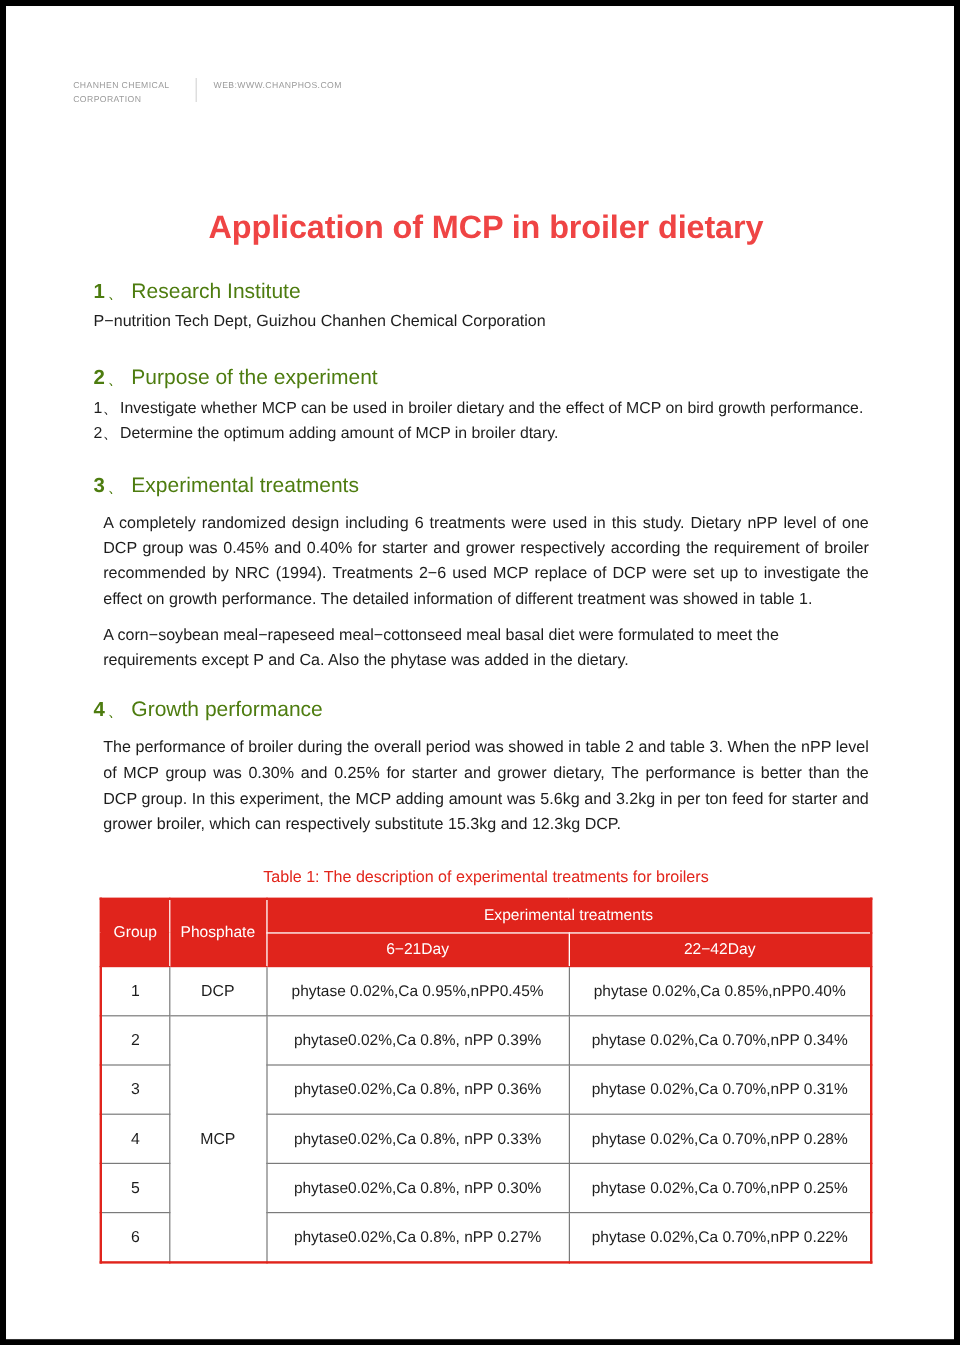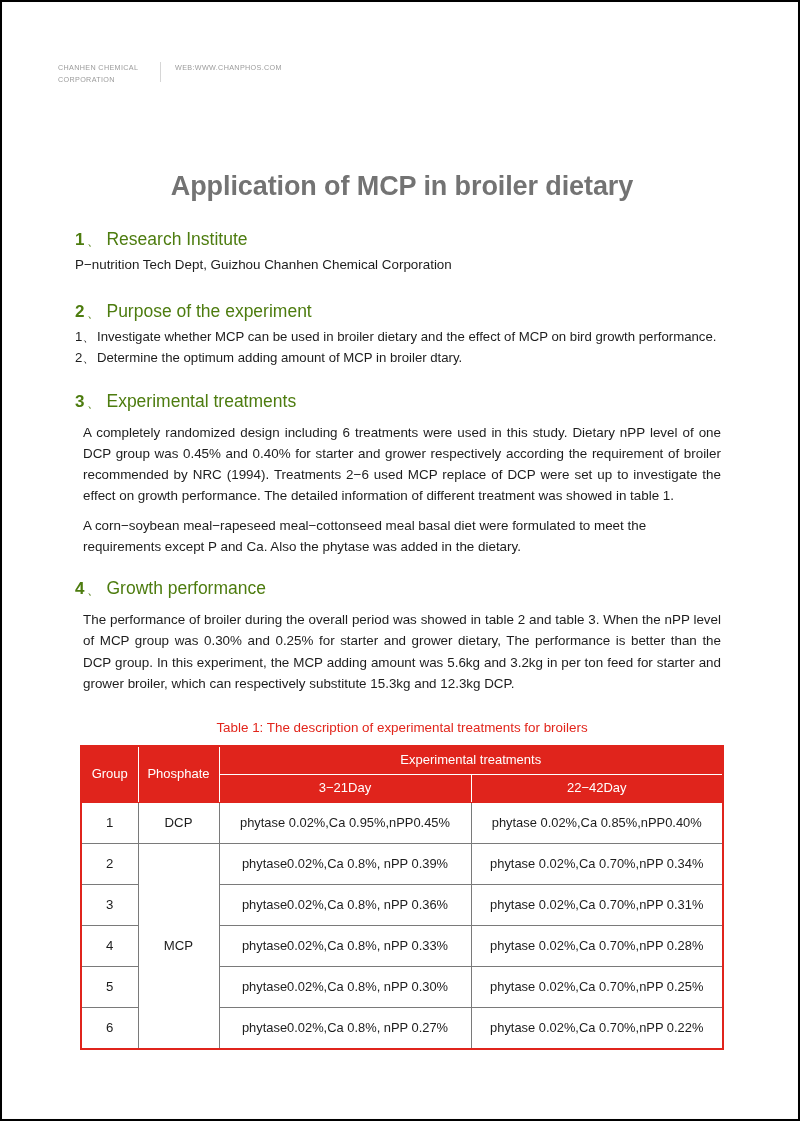--- a/index.html
+++ b/index.html
@@ -14,21 +14,21 @@
     color: #1a1a1a;
     overflow: hidden;
   }
 
   .page {
     position: relative;
     width: 800px;
     height: 1121px;
     background: #ffffff;
     box-sizing: border-box;
-    border: 2px solid #000000;
+    border: 5px solid #000000;
     box-shadow: inset 0 0 0 1px #fcfcfc;
   }
 
   
   .letterhead {
     position: absolute;
     left: 56px;
     top: 60px;
     display: flex;
     align-items: flex-start;
@@ -58,21 +58,21 @@
   .content {
     position: absolute;
     left: 73px;
     top: 168px;
     width: 654px;
   }
 
   .doc-title {
     font-size: 27px;
     font-weight: bold;
-    color: #737373;
+    color: #ef4444;
     text-align: center;
     letter-spacing: -0.1px;
     margin: 0 0 26px 0;
     line-height: 1.2;
   }
 
   .section-head {
     color: #4d7c0f;
     font-size: 17.5px;
     font-weight: normal;
@@ -264,21 +264,21 @@
         <col class="col-a">
         <col class="col-b">
       </colgroup>
       <thead>
         <tr class="r1">
           <th class="grp" rowspan="2">Group</th>
           <th class="pho" rowspan="2">Phosphate</th>
           <th class="exp" colspan="2">Experimental treatments</th>
         </tr>
         <tr class="r2">
-          <th>3−21Day</th>
+          <th>6−21Day</th>
           <th>22−42Day</th>
         </tr>
       </thead>
       <tbody>
         <tr>
           <td class="grp-cell">1</td>
           <td class="pho-cell">DCP</td>
           <td class="tx">phytase 0.02%,Ca 0.95%,nPP0.45%</td>
           <td class="tx">phytase 0.02%,Ca 0.85%,nPP0.40%</td>
         </tr>

